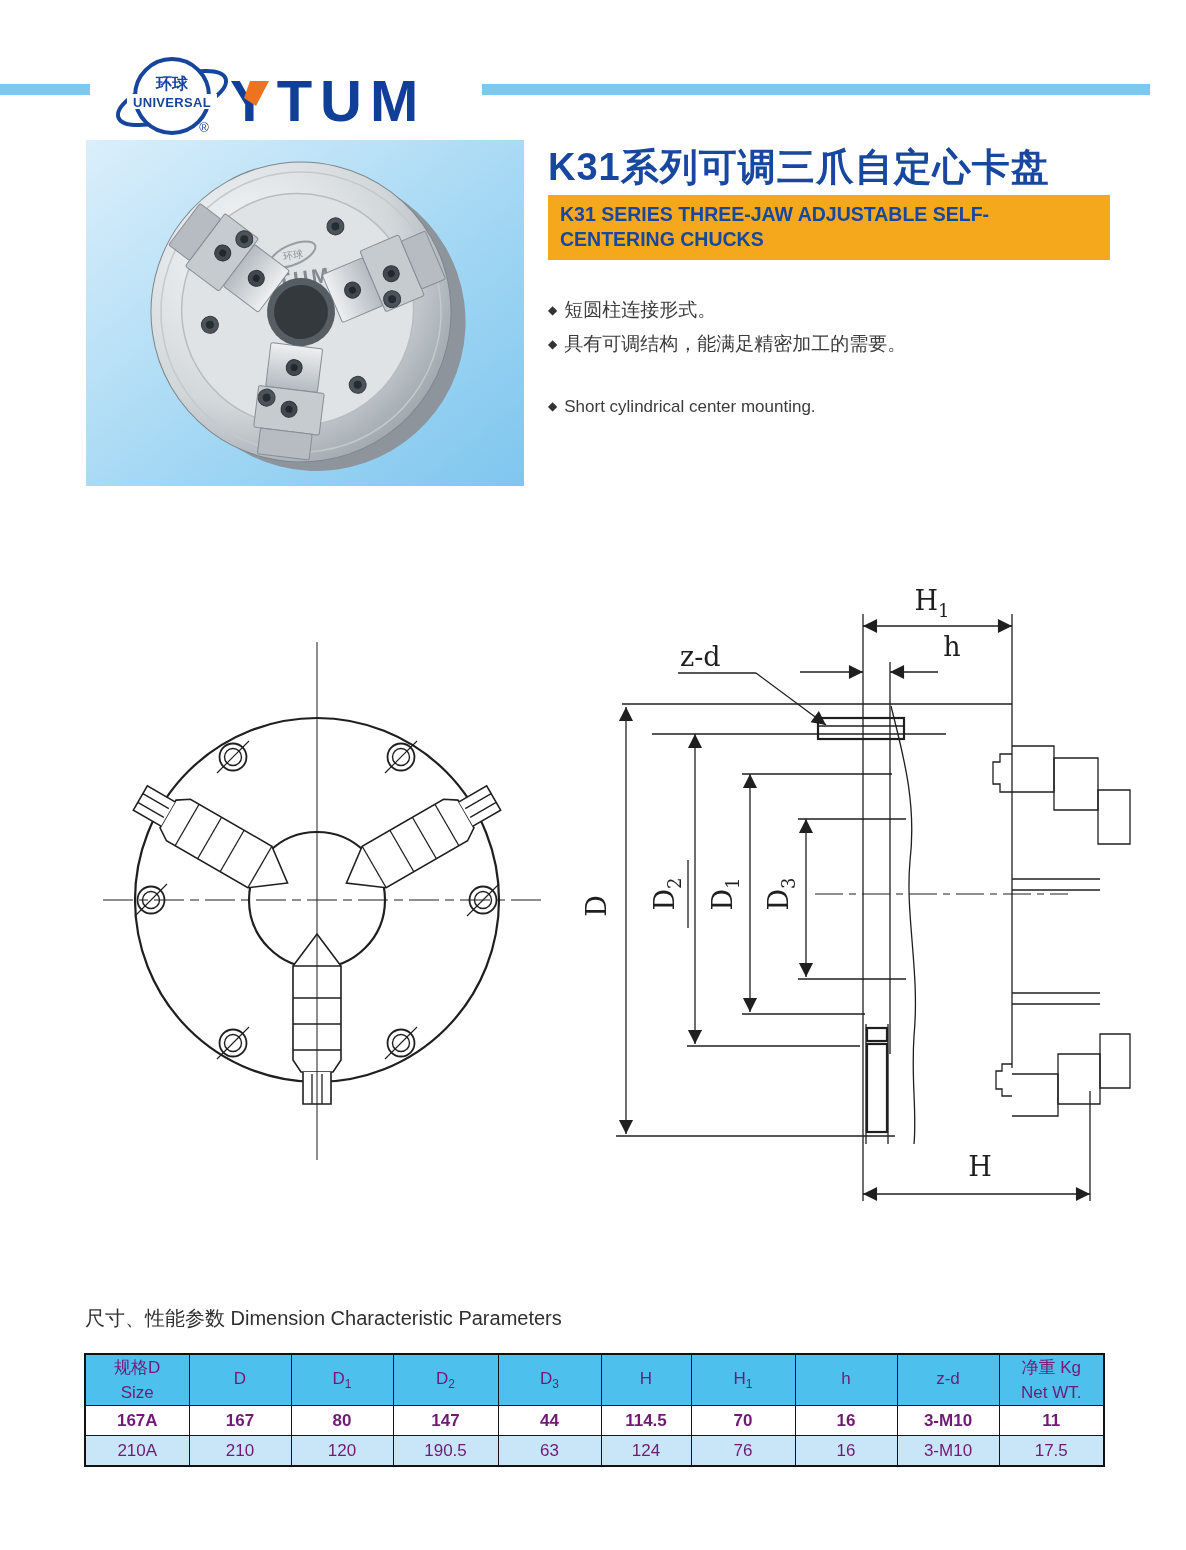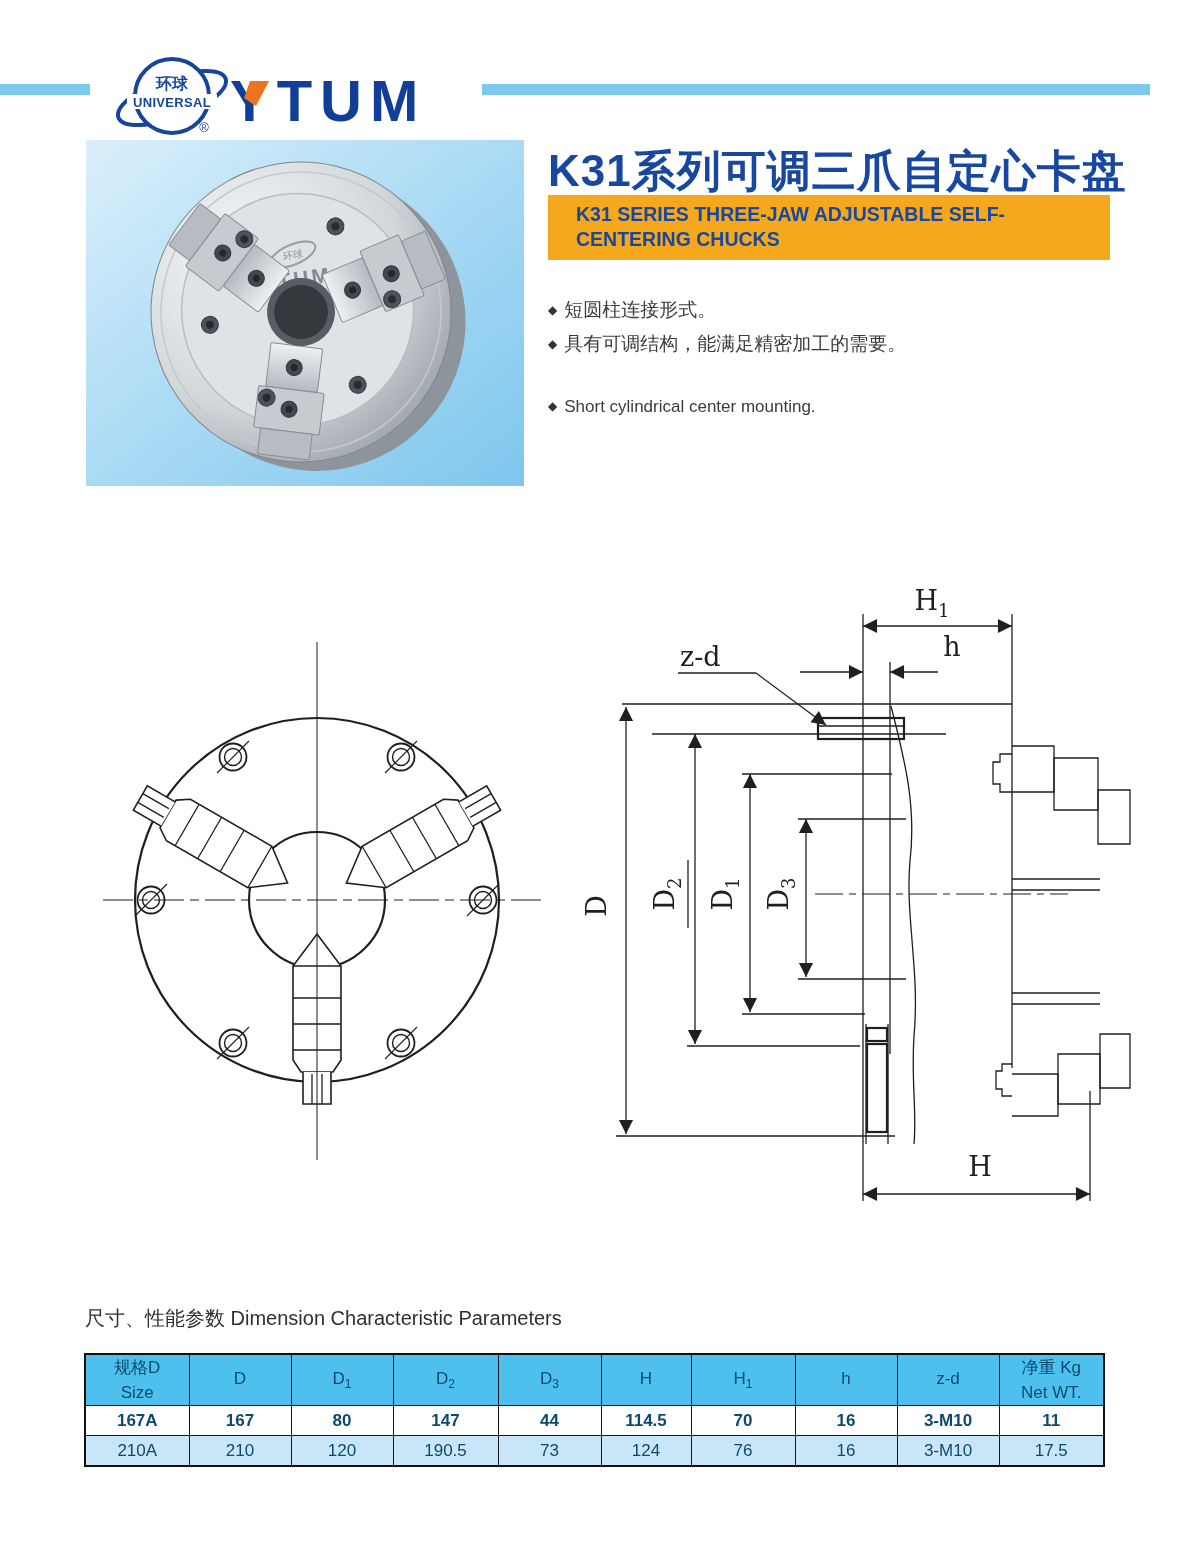--- a/index.html
+++ b/index.html
@@ -7,33 +7,33 @@
        font-family:"Liberation Sans",sans-serif;overflow:hidden;}
   .abs{position:absolute;}
   
   #bar-left{left:0;top:84px;width:90px;height:11px;background:#7cc9ef;}
   #bar-right{left:482px;top:84px;width:668px;height:11px;background:#7cc9ef;}
   
   #logo-svg{left:98px;top:36px;}
   
   #photo-svg{left:86px;top:140px;}
   
-  #title-cn{left:548px;top:142px;font-size:44px;font-weight:bold;color:#17479e;letter-spacing:1px;}
+  #title-cn{left:548px;top:142px;font-size:38px;font-weight:bold;color:#17479e;letter-spacing:1px;}
   #banner{left:548px;top:195px;width:562px;background:#f5a81b;color:#17479e;
-          font-size:19.5px;font-weight:bold;line-height:1.3;padding:7px 28px;box-sizing:border-box;}
+          font-size:19.5px;font-weight:bold;line-height:1.3;padding:7px 12px;box-sizing:border-box;}
   #bullets-cn{left:548px;top:264px;width:566px;font-size:19px;line-height:31px;color:#3b3b3b;margin-top:30px;}
   #bullets-en{left:548px;top:348px;width:566px;font-size:17px;line-height:23.5px;color:#3b3b3b;white-space:pre-wrap;}
   .dm{font-size:12px;margin-right:7px;position:relative;top:-2px;color:#333;}
   
   #front-view{left:85px;top:612px;}
   #section-view{left:560px;top:576px;}
   
   #params-heading{left:85px;top:1305px;font-size:20px;color:#2f2f2f;}
   #dim-table{position:absolute;left:84px;top:1353px;width:1019px;border-collapse:collapse;
-             font-size:17px;color:#0c4a6e;text-align:center;border:2px solid #111;table-layout:fixed;}
+             font-size:17px;color:#701a75;text-align:center;border:2px solid #111;table-layout:fixed;}
   #dim-table th,#dim-table td{border:1px solid #141414;padding:0 2px;}
   #dim-table thead th{background:#4ec0ee;font-weight:400;height:50px;line-height:1.25;}
   #dim-table tbody tr.r0 td{background:#ffffff;height:29px;font-weight:bold;}
   #dim-table tbody tr.r1 td{background:#c8e6f7;height:29px;}
   #dim-table sub{font-size:12px;}
   .h2{display:block;}
   
   .ln{stroke:#1f1f1f;stroke-width:1.3;fill:none;}
   .ln2{stroke:#1f1f1f;stroke-width:2.2;fill:none;}
   .wf{fill:#ffffff;stroke:#1f1f1f;stroke-width:1.6;}
@@ -335,21 +335,21 @@
       <td>70</td>
       <td>16</td>
       <td>3-M10</td>
       <td>11</td>
     </tr>
     <tr class="r1">
       <td>210A</td>
       <td>210</td>
       <td>120</td>
       <td>190.5</td>
-      <td>73</td>
+      <td>63</td>
       <td>124</td>
       <td>76</td>
       <td>16</td>
       <td>3-M10</td>
       <td>17.5</td>
     </tr>
   </tbody>
 </table>
 
 </body></html>

